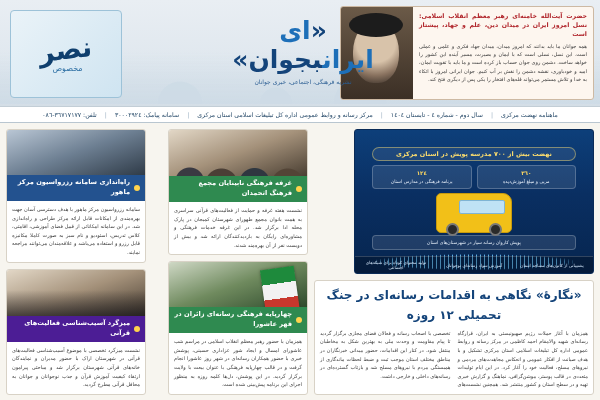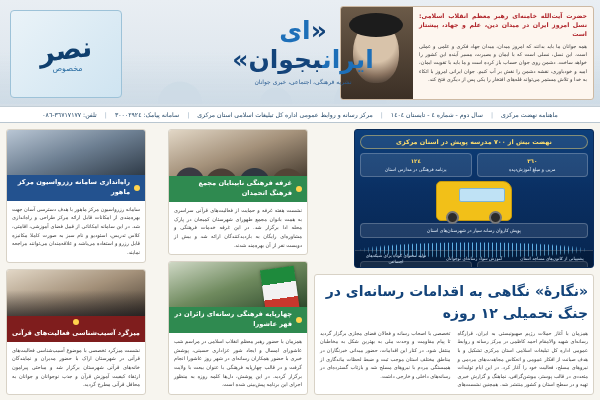--- a/index.html
+++ b/index.html
@@ -235,21 +235,21 @@
     font-weight: bold;
     line-height: 1.5;
     padding: 3px 5px;
     direction: rtl;
     text-align: right;
     display: flex;
     align-items: center;
     gap: 4px;
   }
   .card-head.green { background: #2f8a50; }
-  .card-head.teal  { background: #7f1d1d; flex-direction: column; }
+  .card-head.teal  { background: #4c1d95; }
   .card-head.navy  { background: #23528f; }
   .head-bullet {
     width: 6px; height: 6px;
     border-radius: 50%;
     background: #ffd34d;
     flex: none;
   }
   .card-body {
     padding: 4px 5px 5px 5px;
     font-size: 5.1px;
@@ -262,21 +262,21 @@
 
   
   .info-panel {
     position: relative;
     background: linear-gradient(180deg, #0d3f7a 0%, #0a2f62 45%, #06254f 100%);
     border: 1px solid #0a2b57;
     border-radius: 3px;
     height: 152px;
     overflow: hidden;
     color: #fff;
-    padding: 5px;
+    padding: 17px;
     box-sizing: border-box;
     direction: rtl;
     margin-left: 40px;
   }
   .info-title {
     font-size: 6.4px;
     font-weight: bold;
     color: #ffdf6e;
     text-align: center;
     background: rgba(255,255,255,.08);
@@ -362,25 +362,25 @@
   .lead {
     background: #ffffff;
     border: 1px solid #d8d2c6;
     border-radius: 3px;
     padding: 5px;
     box-sizing: border-box;
     flex: 1;
     direction: rtl;
   }
   .lead-title {
-    font-size: 14px;
+    font-size: 12px;
     font-weight: bold;
     color: #14447a;
     line-height: 1.6;
-    text-align: right;
+    text-align: center;
     margin-bottom: 4px;
   }
   .lead-cols {
     columns: 2;
     column-gap: 7px;
     font-size: 5px;
     line-height: 1.72;
     color: #3b3b3b;
     text-align: justify;
   }

